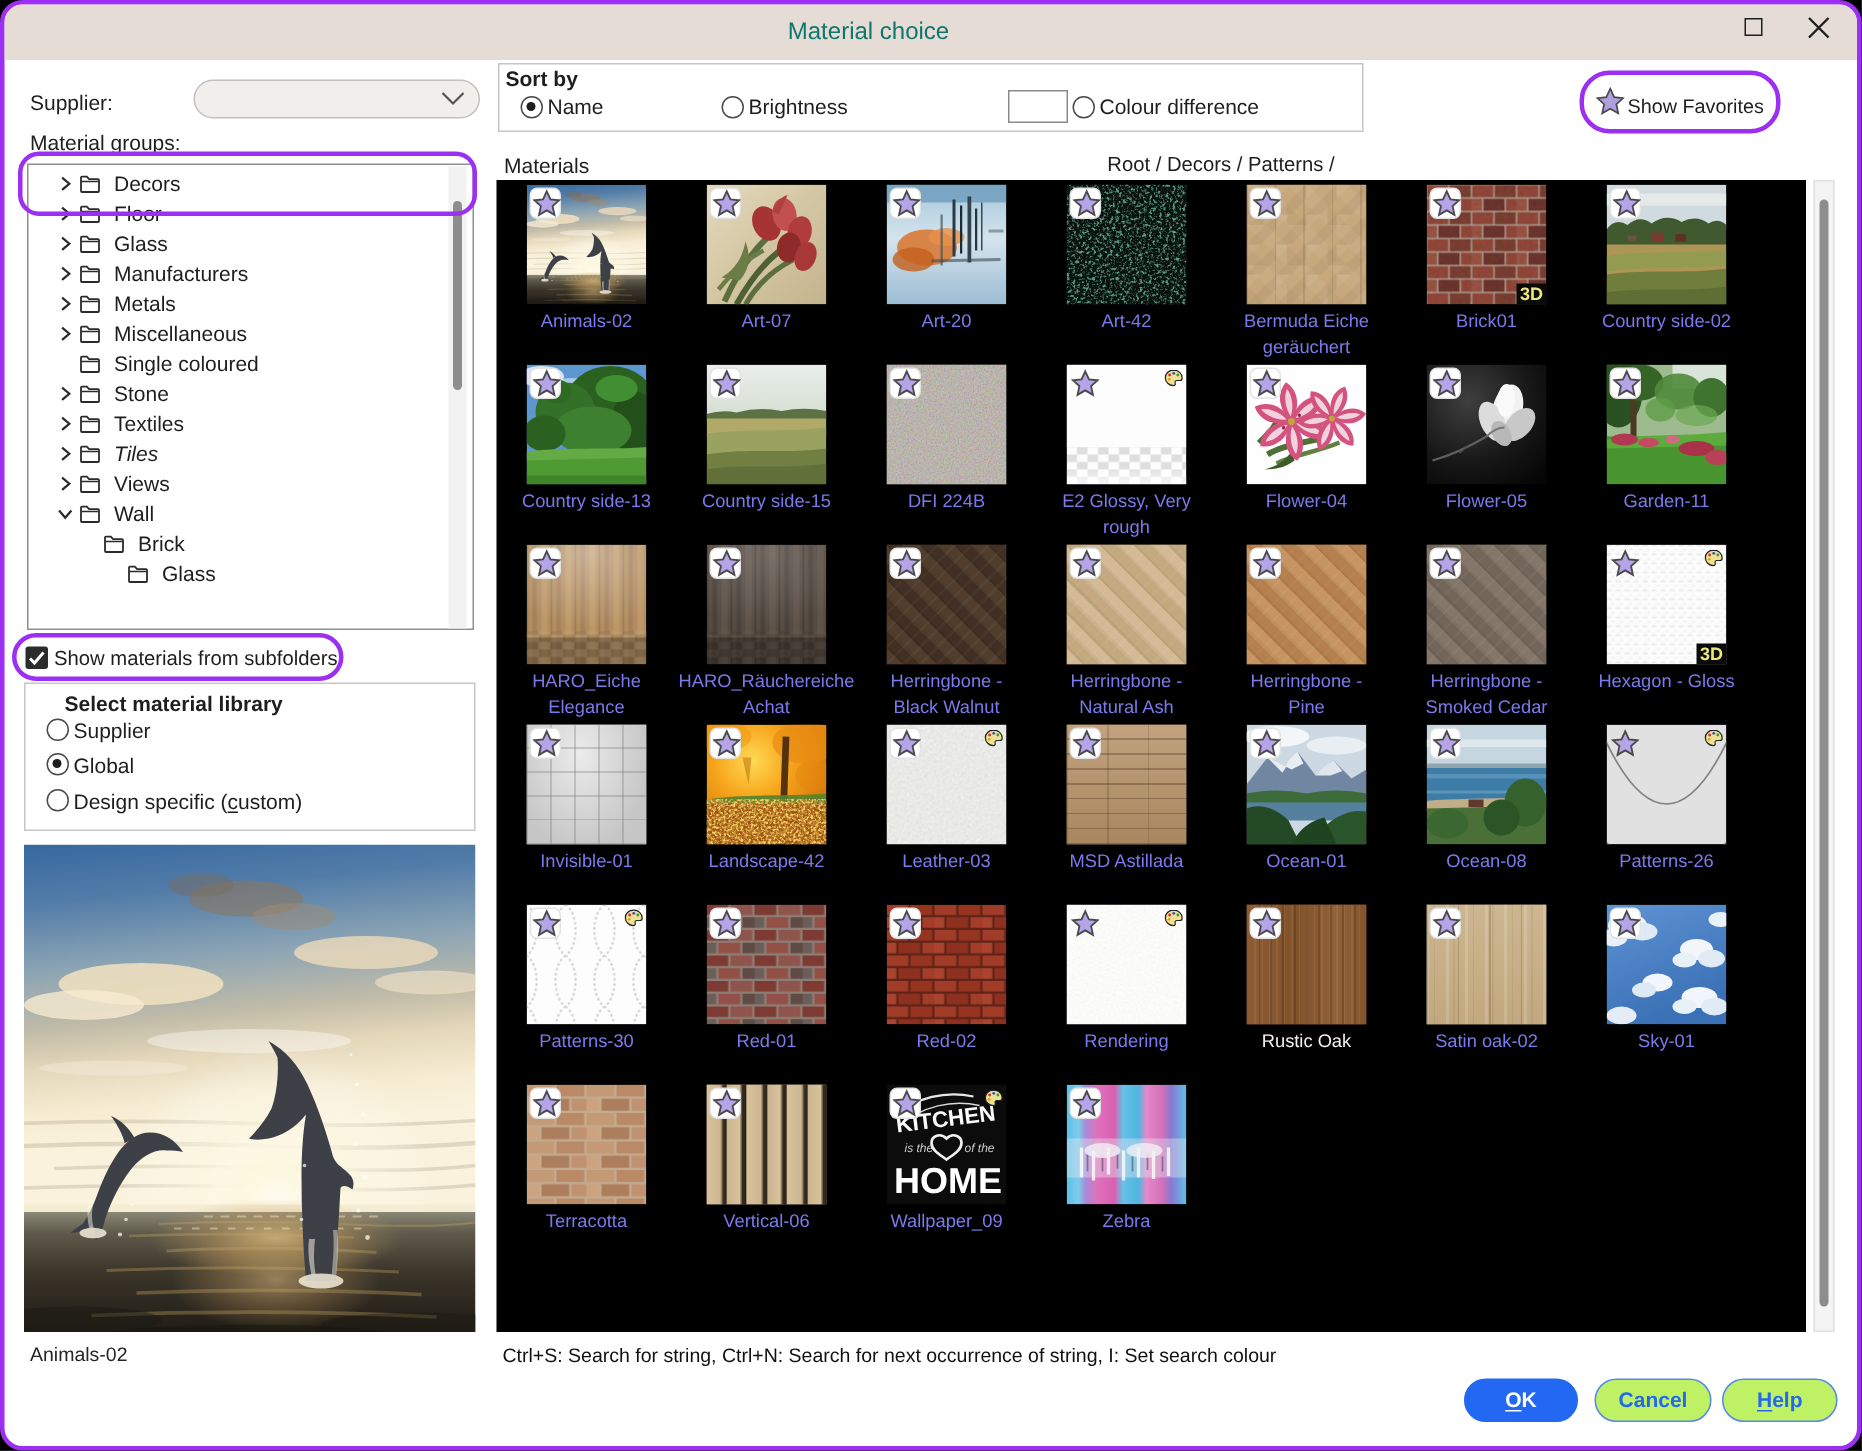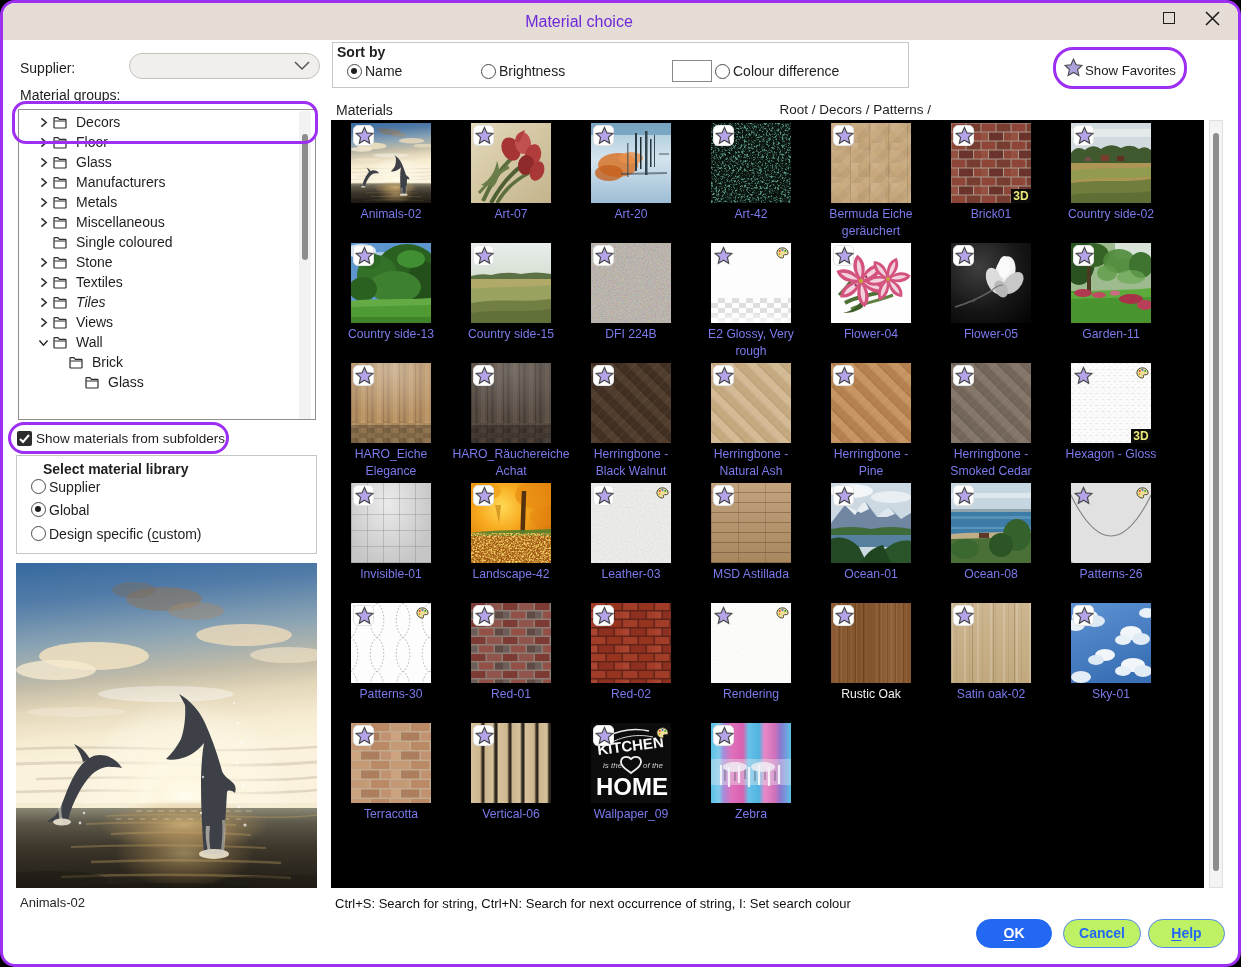--- a/index.html
+++ b/index.html
@@ -1,18 +1,18 @@
 <!DOCTYPE html>
 <html><head><meta charset="utf-8"><style>
 html,body{margin:0;padding:0;background:#000;width:1241px;height:967px;overflow:hidden}
 *{box-sizing:border-box;font-family:"Liberation Sans",sans-serif}
 .win{position:absolute;left:0;top:0;width:1241px;height:967px;border:3px solid #9c2ff2;border-radius:15px;background:#fff;overflow:hidden}
 .abs{position:absolute}
 .titlebar{position:absolute;left:0;top:0;width:1235px;height:37px;background:#e5dcd5}
-.title{position:absolute;left:0;top:0;width:1152px;text-align:center;line-height:37px;font-size:16px;color:#6d28d9}
+.title{position:absolute;left:0;top:0;width:1152px;text-align:center;line-height:37px;font-size:16px;color:#0f766e}
 .lbl{position:absolute;font-size:14px;color:#1e1e1e;white-space:nowrap}
 .bold{font-weight:bold}
 .anno{position:absolute;border:3px solid #9c2ff2;border-radius:16px}
 .rad{position:absolute;width:15px;height:15px;border:1.5px solid #4a4a4a;border-radius:50%;background:#fff}
 .rad.on::after{content:"";position:absolute;left:3px;top:3px;width:6px;height:6px;border-radius:50%;background:#1e1e1e}
 .gbox{position:absolute;border:1px solid #c6c6c6;background:#fff}
 .tree{position:absolute;left:15px;top:106px;width:298px;height:311px;border:1px solid #8f8f8f;background:#fff;overflow:hidden}
 .trow{position:relative;height:20px;display:flex;align-items:center;font-size:14px;color:#1e1e1e;white-space:nowrap}
 .trow svg{flex:0 0 auto}
 .tsel{background:#bcb0f4}
@@ -351,21 +351,21 @@
 <div class="abs" style="left:669px;top:57px;width:40px;height:22px;border:1px solid #8a8a8a;background:#fff"></div>
 <div class="rad" style="left:712px;top:61px"></div>
     <div class="lbl" style="left:730px;top:60px">Colour difference</div>
 
 <svg class="abs" style="left:1061px;top:55px" width="19" height="19" viewBox="0 0 20 20">
       <path d="M10 1.2 12.7 7.1 19 7.8 14.3 12.1 15.6 18.4 10 15.2 4.4 18.4 5.7 12.1 1 7.8 7.3 7.1Z" fill="#aca0dd" stroke="#4a4a4a" stroke-width="1.2"></path>
     </svg>
 <div class="lbl" style="left:1082px;top:60px;font-size:13.2px">Show Favorites</div>
 <div class="anno" style="left:1050px;top:44px;width:134px;height:42px;border-radius:20px"></div>
 <div class="lbl" style="left:333px;top:99px">Materials</div>
-<div class="lbl" style="left:728px;top:99px;width:200px;text-align:right;font-size:13.5px">Root / Decors / Patterns /</div>
+<div class="lbl" style="left:711px;top:99px;width:200px;text-align:center;font-size:13.5px">Root / Decors / Patterns /</div>
 
 <div class="grid" id="grid">
 <div class="cell" style="left:20px;top:3px"><svg width="80" height="80" viewBox="0 0 301 325" preserveAspectRatio="none">
           <use href="#dsc"></use>
         </svg><div class="star"><svg width="19" height="19" viewBox="0 0 20 20" style="margin:0 0 0 0.5px">
             <path d="M10 1.6 12.6 7.3 18.7 7.9 14.1 12.0 15.4 18.1 10 15.0 4.6 18.1 5.9 12.0 1.3 7.9 7.4 7.3Z" fill="#b5a5e8" stroke="#4a4a4a" stroke-width="1.3"></path>
           </svg></div></div>
 <div class="cap" style="left:10px;top:86px">Animals-02</div>
 <div class="cell" style="left:140px;top:3px"><svg width="80" height="80">
 <defs>

